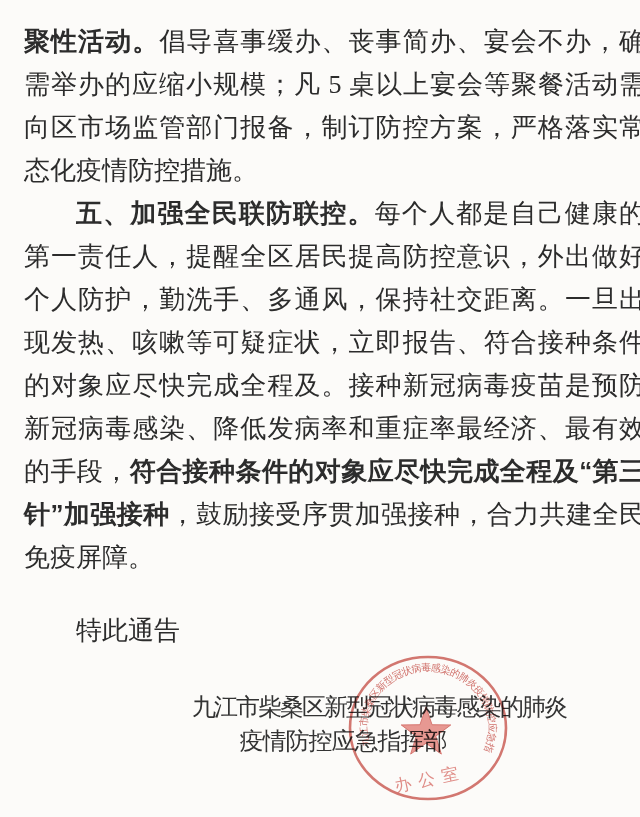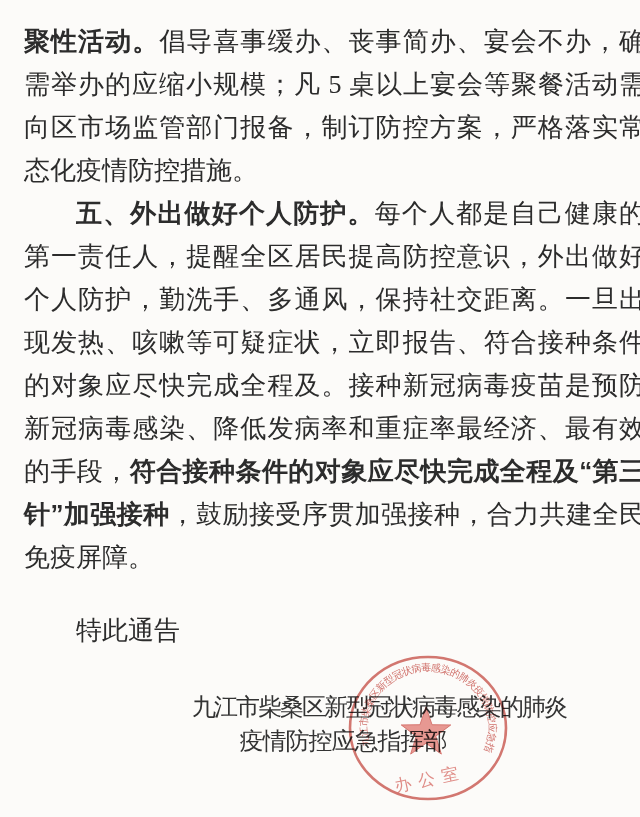--- a/index.html
+++ b/index.html
@@ -39,21 +39,21 @@
 </head>
 <body>
 
 <div class="content">
 
   <p>
     <span class="b">聚性活动。</span><span>倡导喜事缓办、丧事简办、宴会不办，确需举办的应缩小规模；凡 5 桌以上宴会等聚餐活动需向区市场监管部门报备，制订防控方案，严格落实常态化疫情防控措施。</span>
   </p>
 
   <p class="ind">
-    <span class="b">五、外出做好个人防护。</span><span>每个人都是自己健康的第一责任人，提醒全区居民提高防控意识，外出做好个人防护，勤洗手、多通风，保持社交距离。一旦出现发热、咳嗽等可疑症状，立即报告、符合接种条件的对象应尽快完成全程及。接种新冠病毒疫苗是预防新冠病毒感染、降低发病率和重症率最经济、最有效的手段，</span><span class="b">符合接种条件的对象应尽快完成全程及“第三针”加强接种</span><span>，鼓励接受序贯加强接种，合力共建全民免疫屏障。</span>
+    <span class="b">五、加强全民联防联控。</span><span>每个人都是自己健康的第一责任人，提醒全区居民提高防控意识，外出做好个人防护，勤洗手、多通风，保持社交距离。一旦出现发热、咳嗽等可疑症状，立即报告、符合接种条件的对象应尽快完成全程及。接种新冠病毒疫苗是预防新冠病毒感染、降低发病率和重症率最经济、最有效的手段，</span><span class="b">符合接种条件的对象应尽快完成全程及“第三针”加强接种</span><span>，鼓励接受序贯加强接种，合力共建全民免疫屏障。</span>
   </p>
 
 
   <p class="closing">特此通告</p>
 </div>
 
 <div class="sig">
   <div class="l1">九江市柴桑区新型冠状病毒感染的肺炎</div>
   <div class="l2">疫情防控应急指挥部</div>
 </div>

